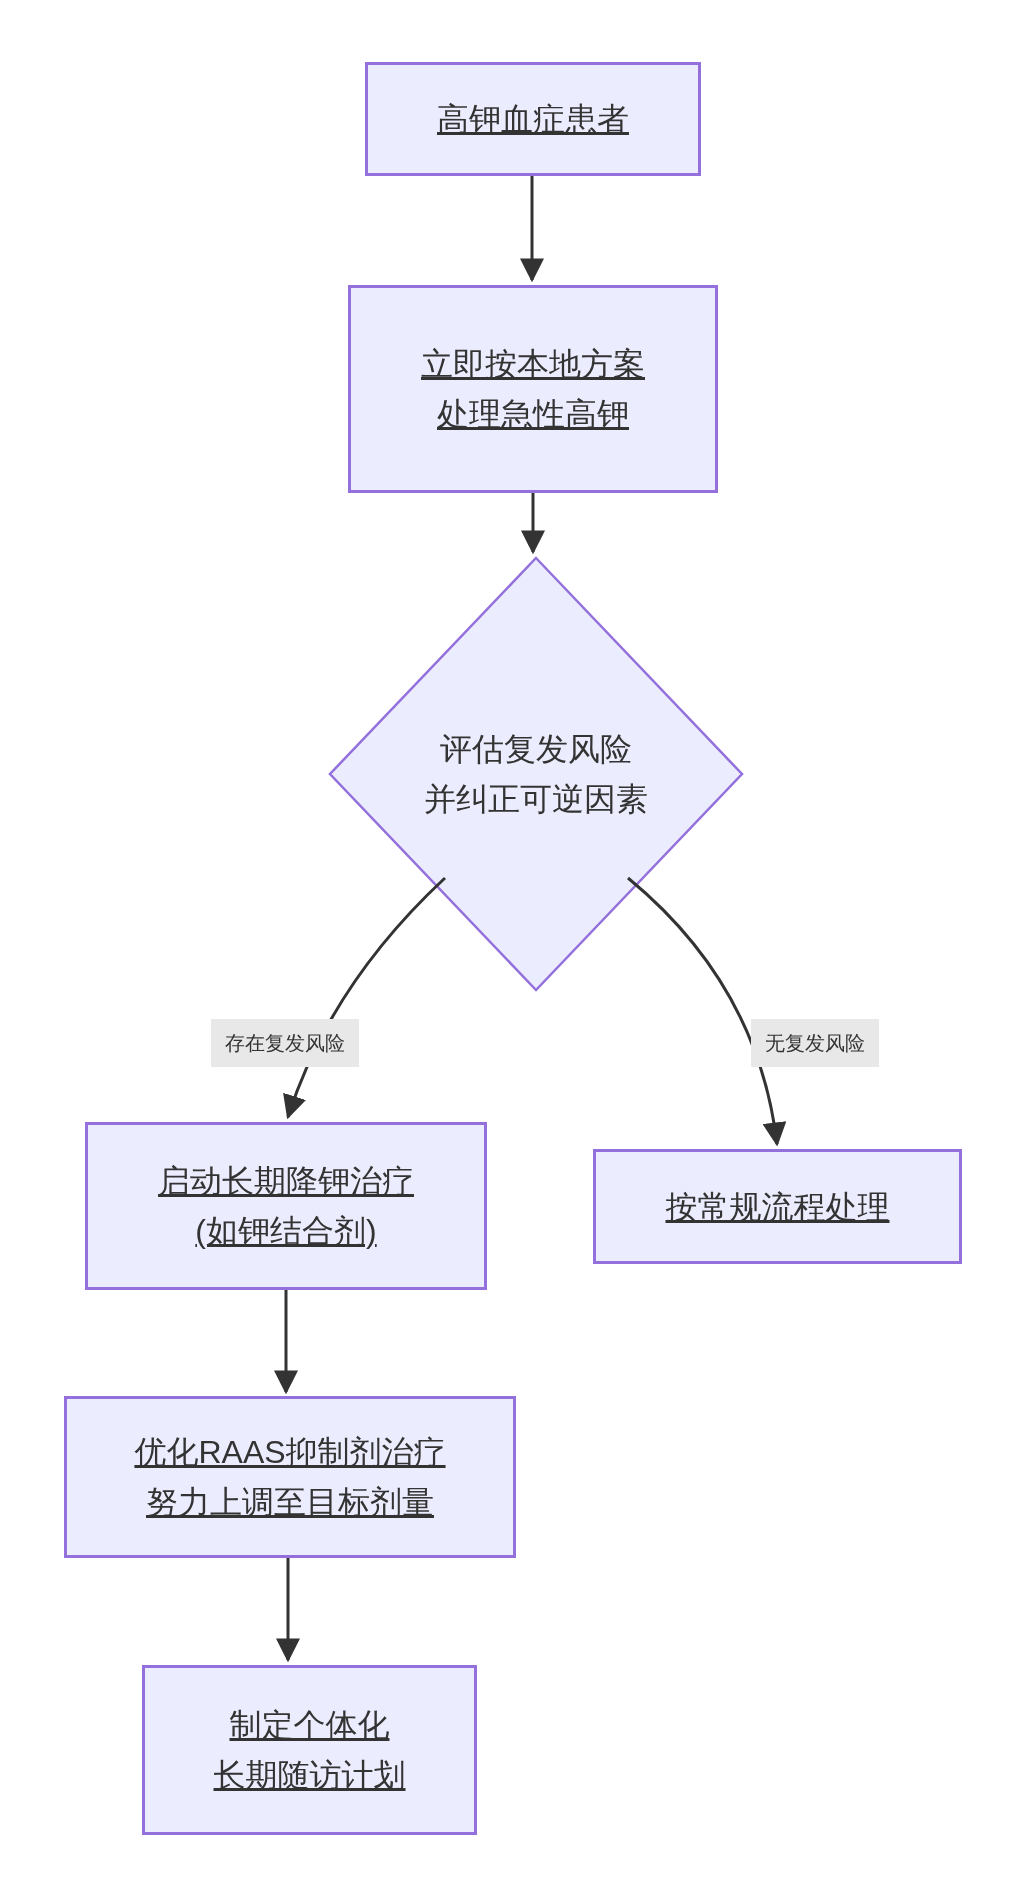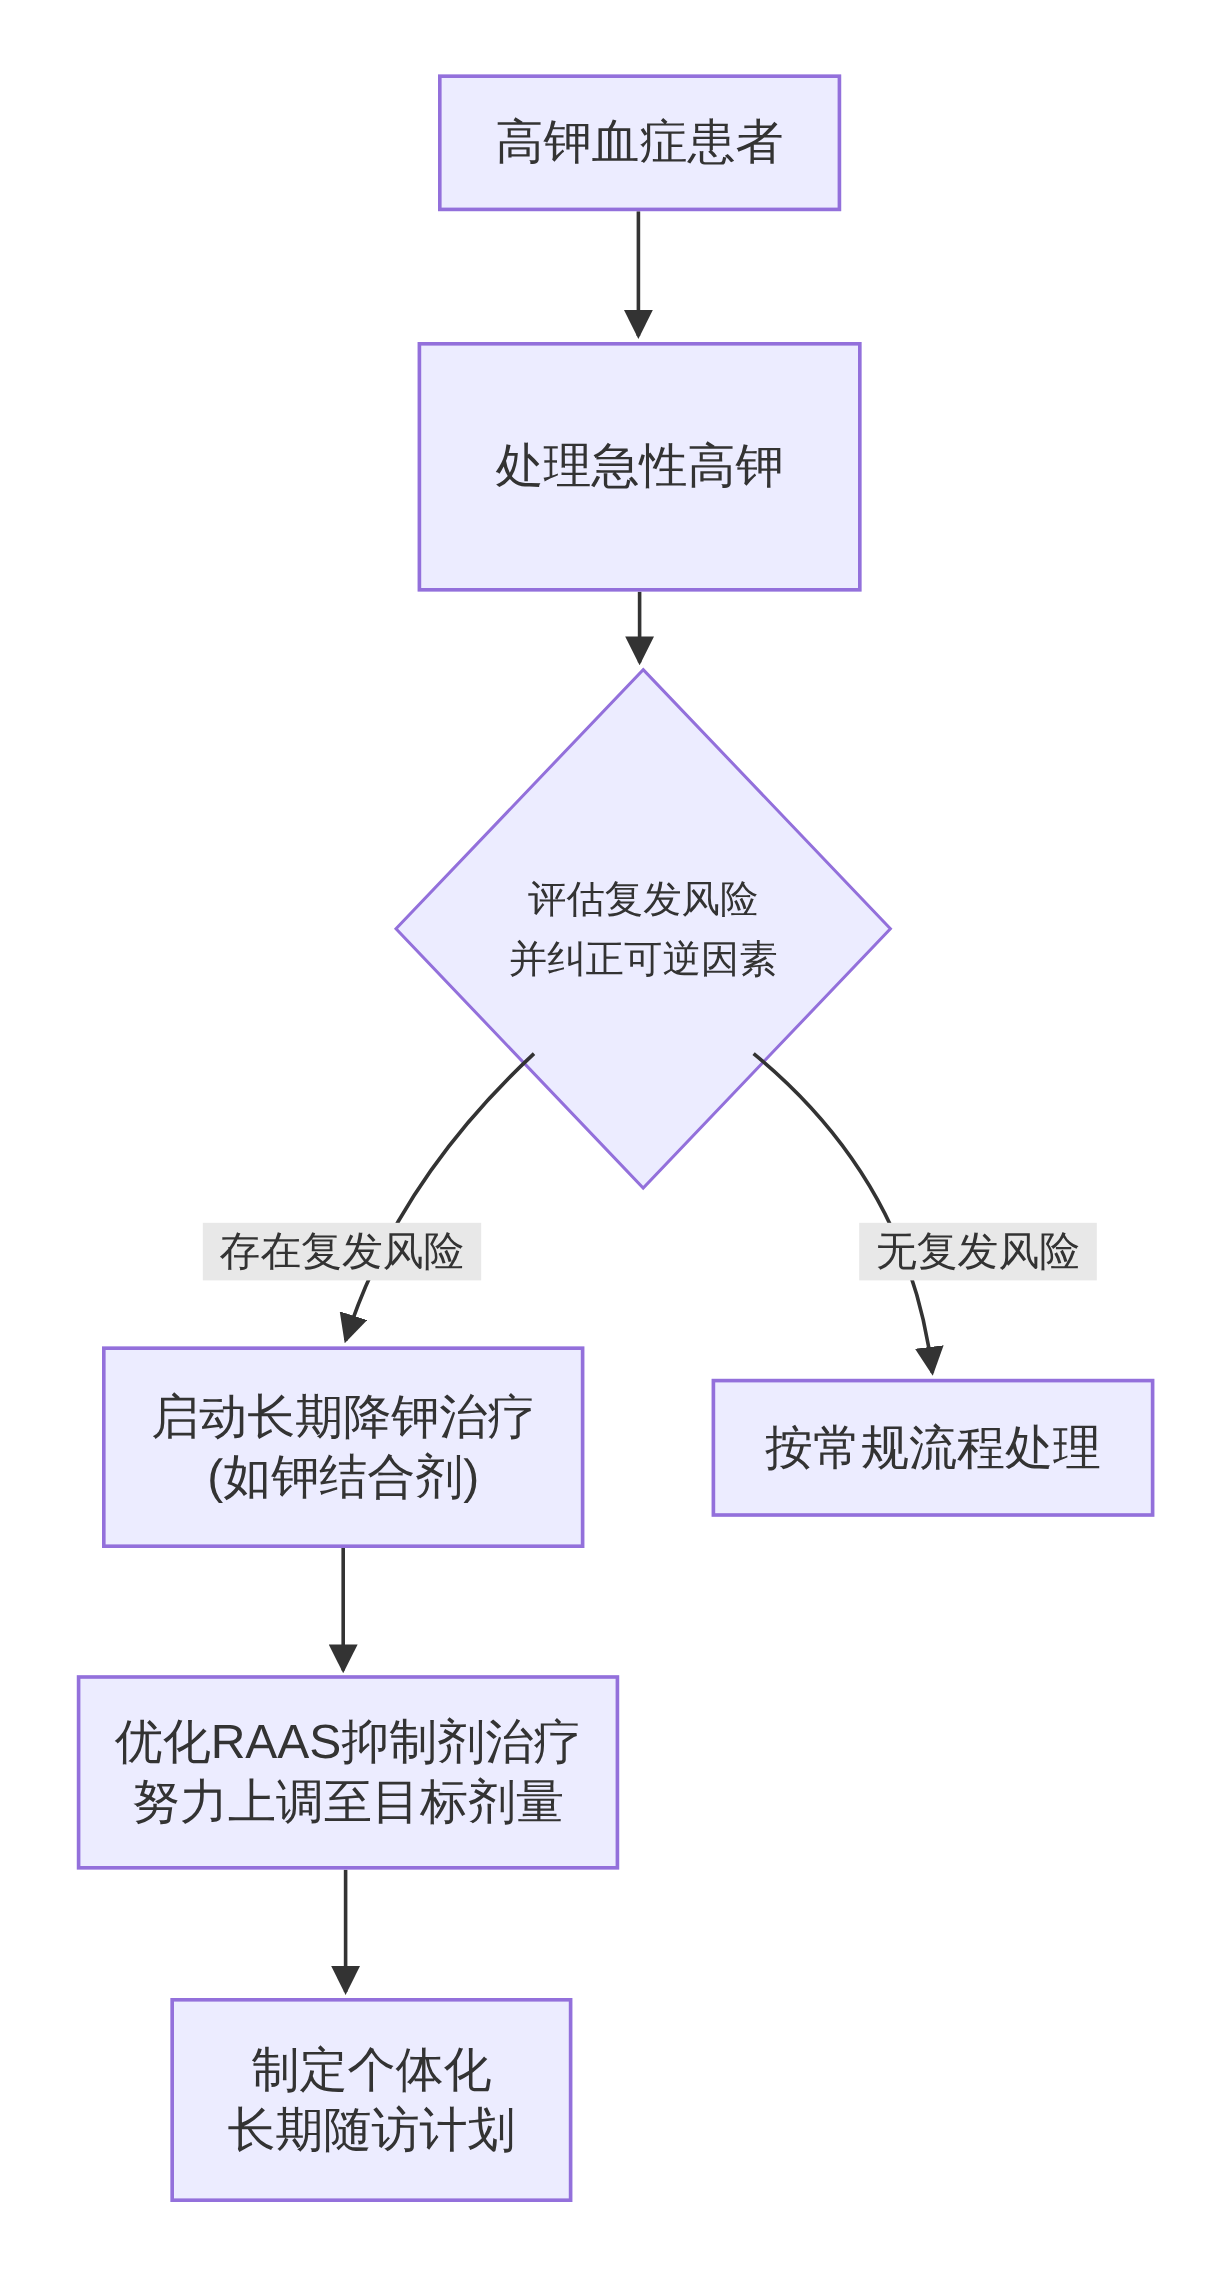--- a/index.html
+++ b/index.html
@@ -42,45 +42,46 @@
   marker path{ fill:var(--edge); }
   .node{
     position:absolute;
     box-sizing:border-box;
     background:var(--node-fill);
     border:3px solid var(--node-border);
     display:flex;
     flex-direction:column;
     align-items:center;
     justify-content:center;
-    font-size:40px;
+    font-size:32px;
     line-height:50px;
     color:var(--text);
     z-index:2;
+    text-decoration:underline;
   }
   .node-text{
     position:absolute;
     display:flex;
     flex-direction:column;
     align-items:center;
     justify-content:center;
     text-align:center;
     font-size:32px;
     line-height:50px;
     color:var(--text);
     z-index:2;
     background:transparent;
     border:none;
   }
   .edge-label{
     position:absolute;
     transform:translate(-50%,-50%);
     background:var(--edge-label-bg);
     color:var(--text);
-    font-size:34px;
+    font-size:20px;
     line-height:38px;
     padding:5px 14px;
     white-space:nowrap;
     z-index:3;
   }
   .line{display:block;}
 </style>
 </head>
 <body>
 
@@ -101,20 +102,21 @@
     <path class="edge" d="M 628 878 Q 758 985 777 1144" marker-end="url(#arrow)"></path>
     <path class="edge" d="M 286 1290 L 286 1392" marker-end="url(#arrow)"></path>
     <path class="edge" d="M 288 1558 L 288 1660" marker-end="url(#arrow)"></path>
   </svg>
 
   <div class="node" style="left:365px; top:62px; width:336px; height:114px;">
     <span class="line">高钾血症患者</span>
   </div>
 
   <div class="node" style="left:348px; top:285px; width:370px; height:208px;">
+    <span class="line">立即按本地方案</span>
     <span class="line">处理急性高钾</span>
   </div>
 
   <div class="node-text" style="left:376px; top:714px; width:320px; height:120px;">
     <span class="line">评估复发风险</span>
     <span class="line">并纠正可逆因素</span>
   </div>
 
   <div class="node" style="left:85px; top:1122px; width:402px; height:168px;">
     <span class="line">启动长期降钾治疗</span>

